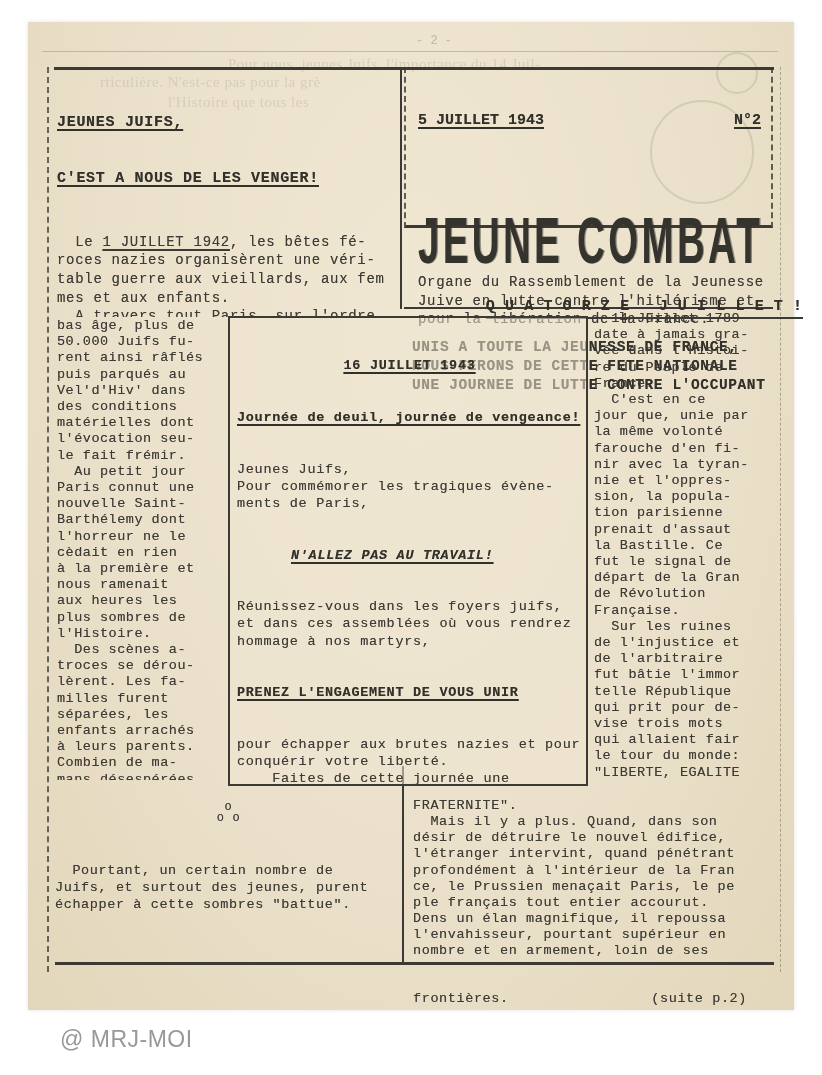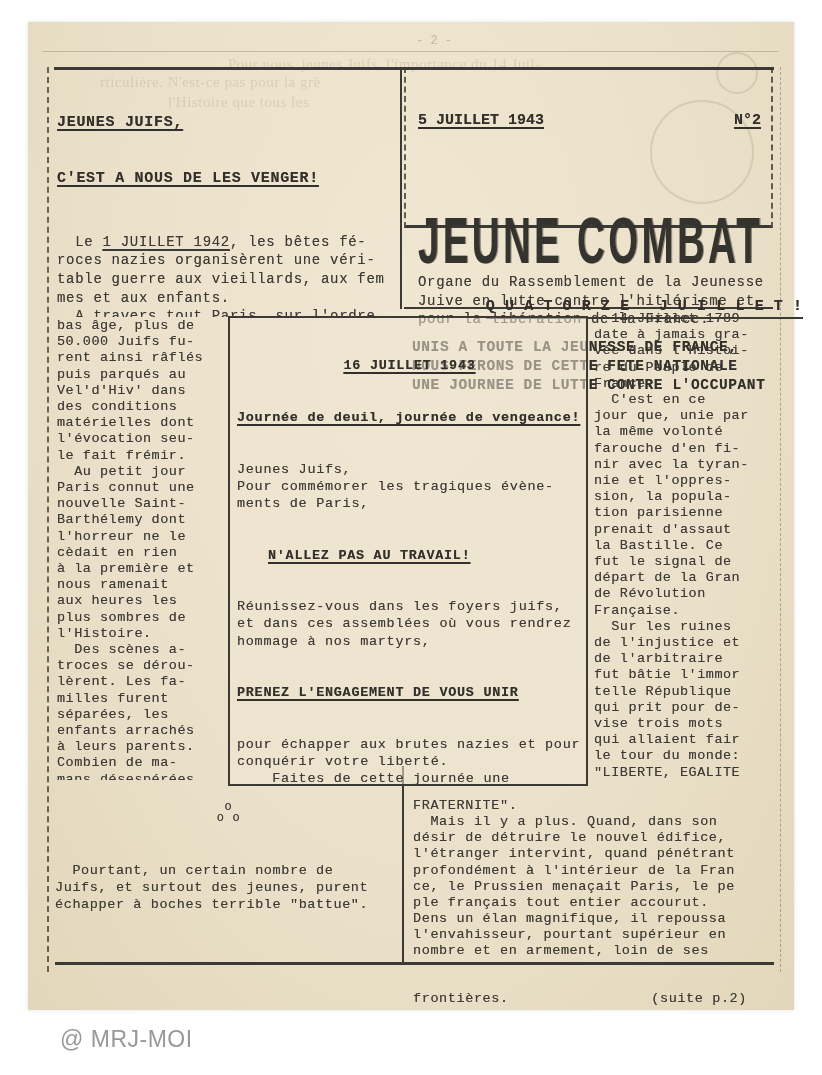--- a/index.html
+++ b/index.html
@@ -167,21 +167,21 @@
 à leurs parents.
 Combien de ma-
 mans désespérées</div>
 
     <div class="appeal-box tw">
       <div class="center bold u">16 JUILLET 1943</div>
       <div class="bold u mt">Journée de deuil, journée de vengeance!</div>
       <div class="pre mt">Jeunes Juifs,
 Pour commémorer les tragiques évène-
 ments de Paris,</div>
-      <div class="bold u" style="margin-left:31px;">N'ALLEZ PAS AU TRAVAIL!</div>
+      <div class="bold u" style="margin-left:54px;font-style:italic;">N'ALLEZ PAS AU TRAVAIL!</div>
       <div class="pre">Réunissez-vous dans les foyers juifs,
 et dans ces assemblées où vous rendrez
 hommage à nos martyrs,</div>
       <div class="bold u">PRENEZ L'ENGAGEMENT DE VOUS UNIR</div>
       <div class="pre">pour échapper aux brutes nazies et pour
 conquérir votre liberté.
     Faites de cette journée une</div>
       
       
       
@@ -219,21 +219,21 @@
 vise trois mots
 qui allaient fair
 le tour du monde:
 "LIBERTE, EGALITE</div>
 
     <div class="bottom-left tw">
       <div class="sep-mark center pre">o
 o o</div>
       <div class="pre">  Pourtant, un certain nombre de
 Juifs, et surtout des jeunes, purent
-échapper à boches terrible "battue".</div>
+échapper à cette sombres "battue".</div>
       
     </div>
 
     <div class="bottom-right tw">
       <div class="pre">FRATERNITE".
   Mais il y a plus. Quand, dans son
 désir de détruire le nouvel édifice,
 l'étranger intervint, quand pénétrant
 profondément à l'intérieur de la Fran
 ce, le Prussien menaçait Paris, le pe

